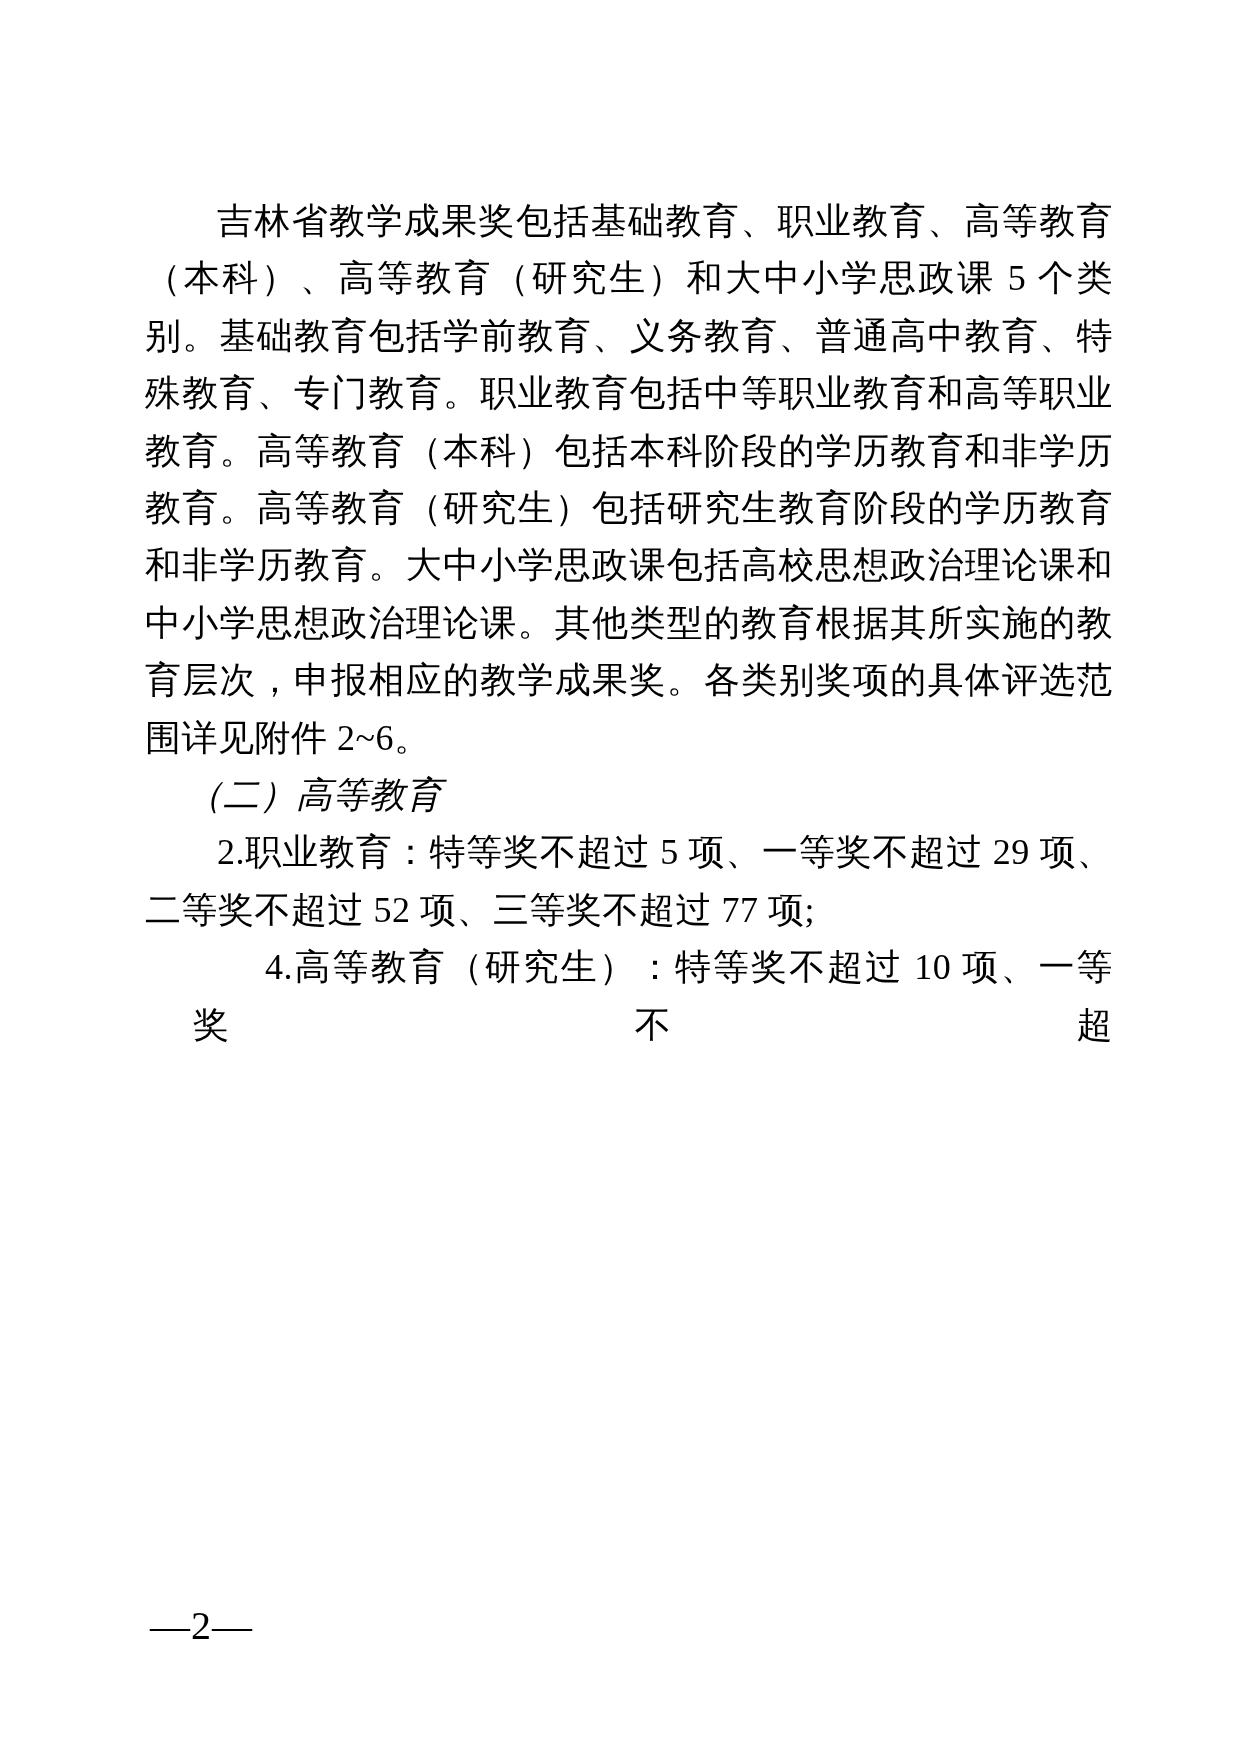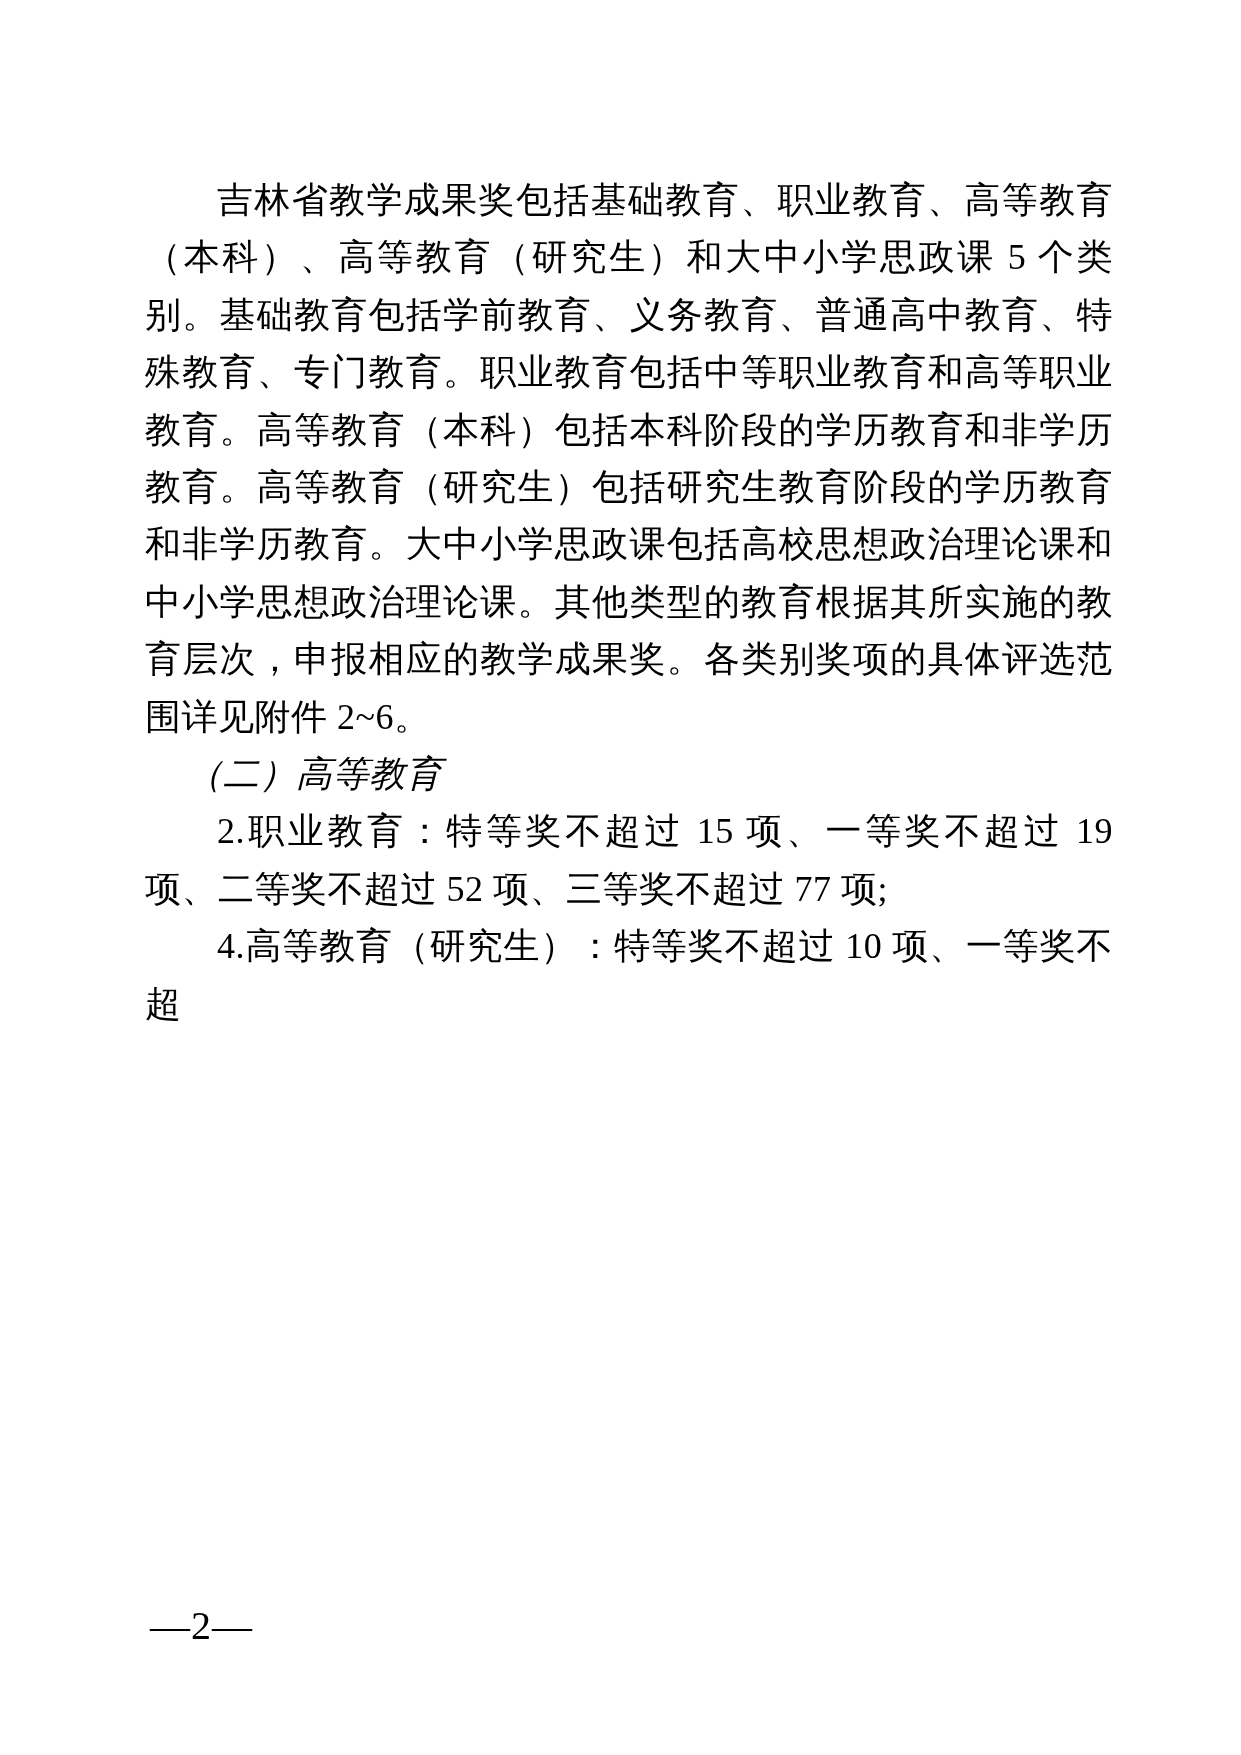--- a/index.html
+++ b/index.html
@@ -12,55 +12,56 @@
     width: 1241px;
     height: 1755px;
     background: #ffffff;
     overflow: hidden;
     font-family: "Liberation Serif", "DejaVu Serif", serif;
     color: #000000;
   }
   .content {
     position: absolute;
     left: 145px;
-    top: 172px;
+    top: 193px;
     width: 968px;
   }
   .para {
     margin: 0;
     padding: 0;
     font-size: 36px;
     line-height: 57.4px;
     text-align: justify;
     text-justify: inter-character;
     text-indent: 2em;
     letter-spacing: 0.5px;
     word-break: break-all;
   }
   .kaiti {
     font-style: italic;
     text-indent: 1.15em;
   }
   .fill {
     text-align-last: justify;
+    margin-left: 48px;
   }
   .footer {
     position: absolute;
     left: 150px;
     top: 1602px;
     font-size: 40px;
     line-height: 48px;
     letter-spacing: 1px;
     color: #000000;
   }
 </style>
 </head>
 <body>
 
 <div class="page">
   <div class="content">
     <p class="para">吉林省教学成果奖包括基础教育、职业教育、高等教育（本科）、高等教育（研究生）和大中小学思政课 5 个类别。基础教育包括学前教育、义务教育、普通高中教育、特殊教育、专门教育。职业教育包括中等职业教育和高等职业教育。高等教育（本科）包括本科阶段的学历教育和非学历教育。高等教育（研究生）包括研究生教育阶段的学历教育和非学历教育。大中小学思政课包括高校思想政治理论课和中小学思想政治理论课。其他类型的教育根据其所实施的教育层次，申报相应的教学成果奖。各类别奖项的具体评选范围详见附件 2~6。</p>
     <p class="para kaiti">（二）高等教育</p>
-    <p class="para">2.职业教育：特等奖不超过 15 项、一等奖不超过 19 项、二等奖不超过 52 项、三等奖不超过 77 项;</p>
+    <p class="para">2.职业教育：特等奖不超过 5 项、一等奖不超过 29 项、二等奖不超过 52 项、三等奖不超过 77 项;</p>
     <p class="para fill">4.高等教育（研究生）：特等奖不超过 10 项、一等奖不超</p>
   </div>
   <div class="footer">—2—</div>
 </div>
 
 </body></html>

